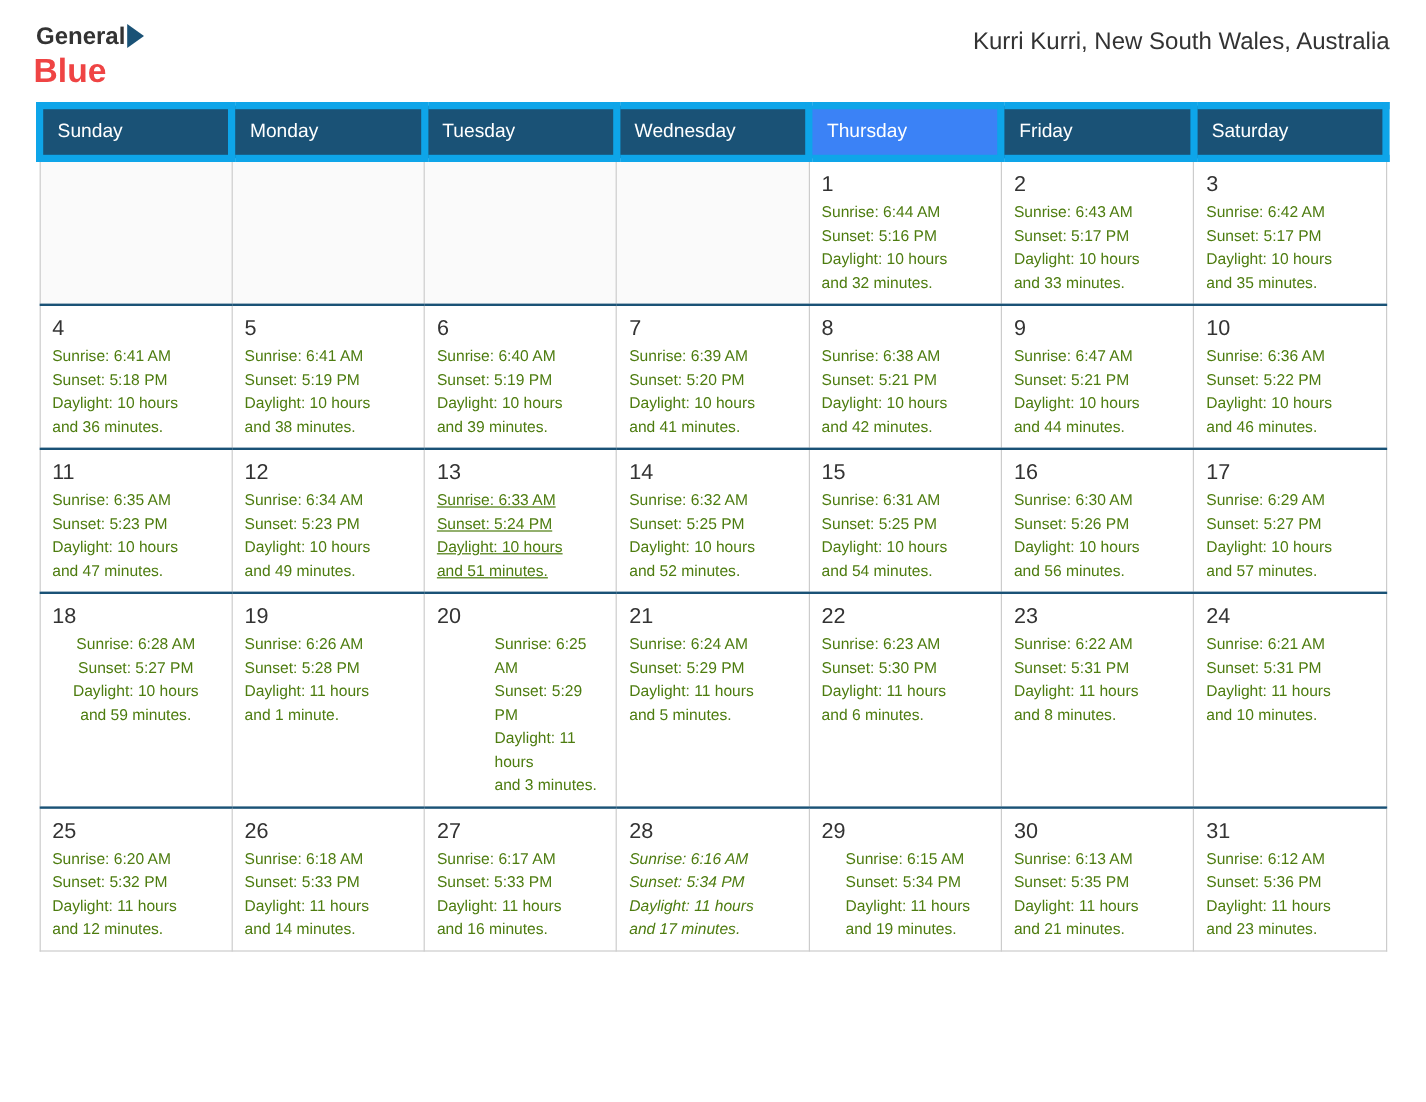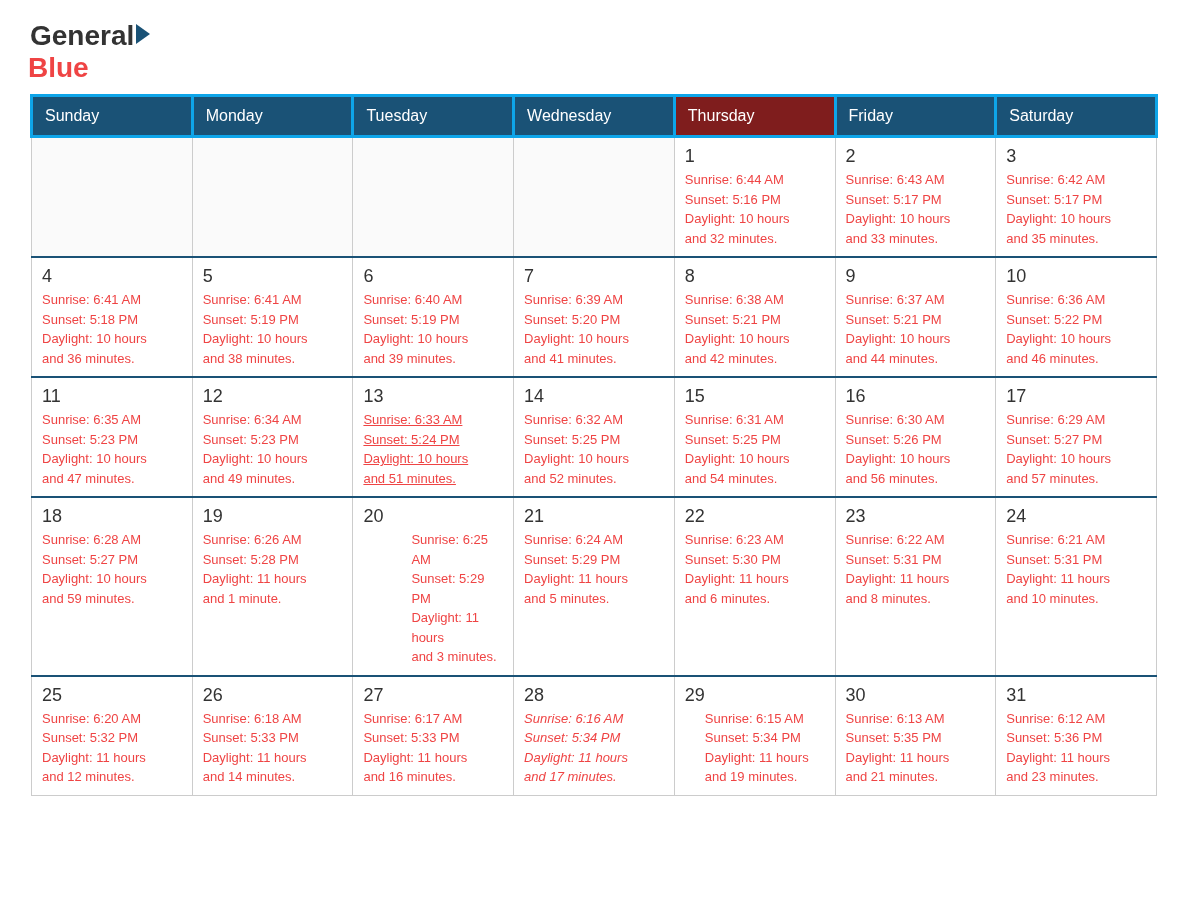--- a/index.html
+++ b/index.html
@@ -19,21 +19,21 @@
     .logo {
       display: flex;
       flex-direction: column;
       align-items: flex-start;
     }
     .logo-text {
       display: flex;
       align-items: center;
     }
     .logo-general {
-      font-size: 28px;
+      font-size: 20px;
       font-weight: bold;
       color: #333;
     }
     .logo-blue-box {
       display: flex;
       align-items: center;
     }
     .logo-arrow {
       width: 0;
       height: 0;
@@ -68,24 +68,24 @@
       border-collapse: collapse;
       margin-top: 10px;
     }
     .calendar th {
       background-color: #1a5276;
       color: #fff;
       text-align: left;
       padding: 10px 12px;
       font-size: 16px;
       font-weight: normal;
-      border: 3px solid #0ea5e9;
+      border: 6px solid #0ea5e9;
     }
     .calendar th.thursday {
-      background-color: #7f1d1d;
+      background-color: #3b82f6;
     }
     .calendar td {
       vertical-align: top;
       border: 1px solid #ccc;
       border-top: 2px solid #1a5276;
       padding: 8px 10px;
       width: 14.28%;
       min-height: 100px;
       font-size: 13px;
       color: #333;
@@ -94,38 +94,39 @@
       background: #fafafa;
     }
     .day-number {
       font-size: 18px;
       color: #333;
       display: block;
       margin-bottom: 3px;
     }
     .day-info {
       font-size: 13px;
-      color: #ef4444;
+      color: #4d7c0f;
       line-height: 1.5;
     }
   </style>
 </head>
 <body>
 
 <div class="header">
   <div class="logo">
     <div class="logo-text">
       <span class="logo-general">General</span>
       <div class="logo-blue-box">
         <div class="logo-arrow"></div>
       </div>
     </div>
     <span class="logo-blue">Blue</span>
   </div>
   <div class="title-area">
+    <div class="location">Kurri Kurri, New South Wales, Australia</div>
   </div>
 </div>
 
 <table class="calendar">
   <thead>
     <tr>
       <th>Sunday</th>
       <th>Monday</th>
       <th>Tuesday</th>
       <th>Wednesday</th>
@@ -193,21 +194,21 @@
         </td>
         <td>
           <span class="day-number">8</span>
           <div class="day-info" style="white-space: pre-line;">Sunrise: 6:38 AM
 Sunset: 5:21 PM
 Daylight: 10 hours
 and 42 minutes.</div>
         </td>
         <td>
           <span class="day-number">9</span>
-          <div class="day-info" style="white-space: pre-line;">Sunrise: 6:37 AM
+          <div class="day-info" style="white-space: pre-line;">Sunrise: 6:47 AM
 Sunset: 5:21 PM
 Daylight: 10 hours
 and 44 minutes.</div>
         </td>
         <td>
           <span class="day-number">10</span>
           <div class="day-info" style="white-space: pre-line;">Sunrise: 6:36 AM
 Sunset: 5:22 PM
 Daylight: 10 hours
 and 46 minutes.</div>
@@ -260,21 +261,21 @@
           <span class="day-number">17</span>
           <div class="day-info" style="white-space: pre-line;">Sunrise: 6:29 AM
 Sunset: 5:27 PM
 Daylight: 10 hours
 and 57 minutes.</div>
         </td>
       </tr>
       <tr>
         <td>
           <span class="day-number">18</span>
-          <div class="day-info" style="white-space: pre-line;">Sunrise: 6:28 AM
+          <div class="day-info" style="white-space: pre-line; text-align: center;">Sunrise: 6:28 AM
 Sunset: 5:27 PM
 Daylight: 10 hours
 and 59 minutes.</div>
         </td>
         <td>
           <span class="day-number">19</span>
           <div class="day-info" style="white-space: pre-line;">Sunrise: 6:26 AM
 Sunset: 5:28 PM
 Daylight: 11 hours
 and 1 minute.</div>

